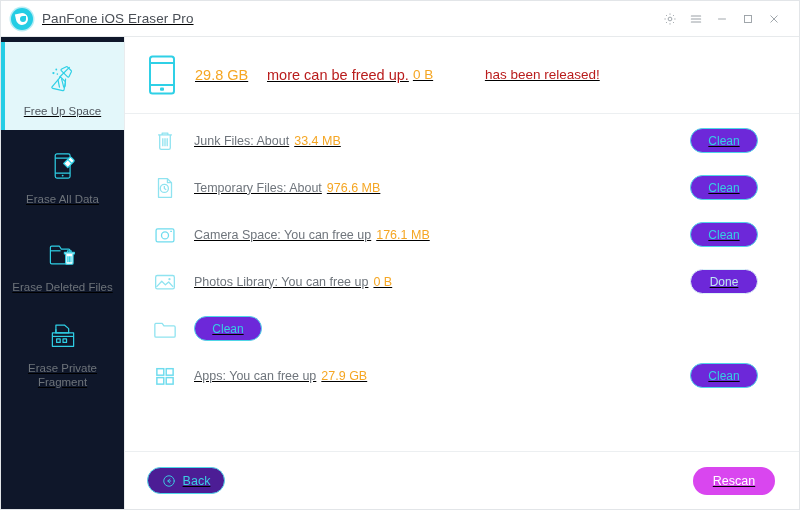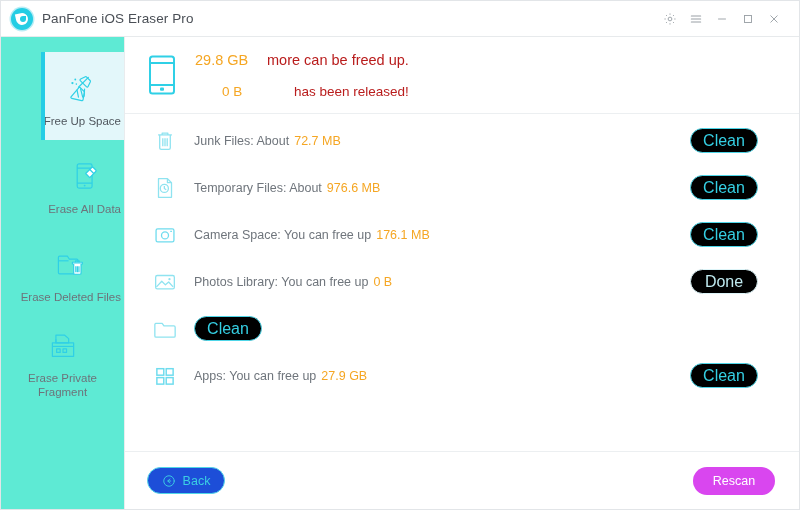--- a/index.html
+++ b/index.html
@@ -9,20 +9,21 @@
     background: #ffffff;
     overflow: hidden;
   }
   .app {
     position: relative;
     width: 800px; height: 510px;
     background: #fbfbfc;
     border: 1px solid #e2e5e8;
     display: flex;
     flex-direction: column;
+    text-decoration: underline;
   }
 
   
   .titlebar {
     height: 36px;
     min-height: 36px;
     background: #ffffff;
     border-bottom: 1px solid #e7eaec;
     display: flex;
     align-items: center;
@@ -73,26 +74,25 @@
   .body {
     flex: 1 1 auto;
     display: flex;
     min-height: 0;
   }
 
   
   .sidebar {
     width: 124px;
     min-width: 124px;
-    background: #5eead4;
+    background: #0f172a;
     border-right: 1px solid #e9ecee;
     display: flex;
     flex-direction: column;
-    padding-top: 15px;
-    align-items: flex-end;
+    padding-top: 5px;
   }
   .nav-item {
     height: 88px;
     position: relative;
     display: flex;
     flex-direction: column;
     align-items: center;
     justify-content: center;
     cursor: pointer;
     padding-top: 4px;
@@ -133,21 +133,21 @@
   }
   .summary {
     height: 77px;
     min-height: 77px;
     display: flex;
     align-items: center;
     padding-left: 22px;
     border-bottom: 1px solid #eceff1;
   }
   .phone-icon { margin-right: 18px; display:flex; }
-  .summary-lines { display: flex; flex-direction: column; gap: 16px; align-items: flex-end; }
+  .summary-lines { display: flex; flex-direction: row; gap: 4px; }
   .summary-line {
     display: flex;
     align-items: baseline;
     font-size: 13.5px;
   }
   .sum-amount {
     color: #f5a623;
     width: 72px;
     flex: 0 0 72px;
   }
@@ -183,23 +183,23 @@
   }
   .row-text .amt {
     color: #f5a623;
     margin-left: 5px;
   }
   .btn-pill {
     width: 68px;
     height: 25px;
     border-radius: 13px;
     border: 1px solid #4fd6e8;
-    background: #000000;
+    background: #6d28d9;
     color: #35cfe3;
-    font-size: 16px;
+    font-size: 12px;
     display: flex;
     align-items: center;
     justify-content: center;
     cursor: pointer;
     font-family: "Liberation Sans", sans-serif;
     flex: 0 0 auto;
   }
   .btn-pill.disabled {
     border-color: #ddf4f8;
     color: #bfe9ef;
@@ -213,21 +213,21 @@
     border-top: 1px solid #eceff1;
     display: flex;
     align-items: center;
     justify-content: space-between;
     padding: 0 24px 0 22px;
   }
   .btn-back {
     width: 78px; height: 27px;
     border-radius: 14px;
     border: 1px solid #4fd6e8;
-    background: #1d4ed8;
+    background: #4c1d95;
     color: #3bcfe3;
     font-size: 12.5px;
     display: flex;
     align-items: center;
     justify-content: center;
     gap: 7px;
     cursor: pointer;
   }
   .btn-rescan {
     width: 82px; height: 28px;
@@ -370,21 +370,21 @@
         <div class="row">
           <span class="row-icon">
             <svg width="26" height="26" viewBox="0 0 32 32" fill="none" stroke="#8fe3f0" stroke-width="1.6" stroke-linejoin="round">
               <path d="M7.5 8.5h17"></path>
               <path d="M9.5 8.5v16c0 1 .8 1.8 1.8 1.8h9.4c1 0 1.8-.8 1.8-1.8v-16"></path>
               <path d="M12.5 8.5V6.2h7v2.3"></path>
               <path d="M13.3 12.5v10M16 12.5v10M18.7 12.5v10"></path>
             </svg>
           </span>
           <span class="row-text">
-            <span>Junk Files: About</span><span class="amt">72.7 MB</span>
+            <span>Junk Files: About</span><span class="amt">33.4 MB</span>
           </span>
           <div class="btn-pill">Clean</div>
         </div>
 
         <div class="row">
           <span class="row-icon">
             <svg width="26" height="26" viewBox="0 0 32 32" fill="none" stroke="#8fe3f0" stroke-width="1.6" stroke-linejoin="round">
               <path d="M8 4.5h11l5 5v18H8z"></path>
               <path d="M19 4.5v5h5"></path>
               <circle cx="15.2" cy="16.5" r="5"></circle>

